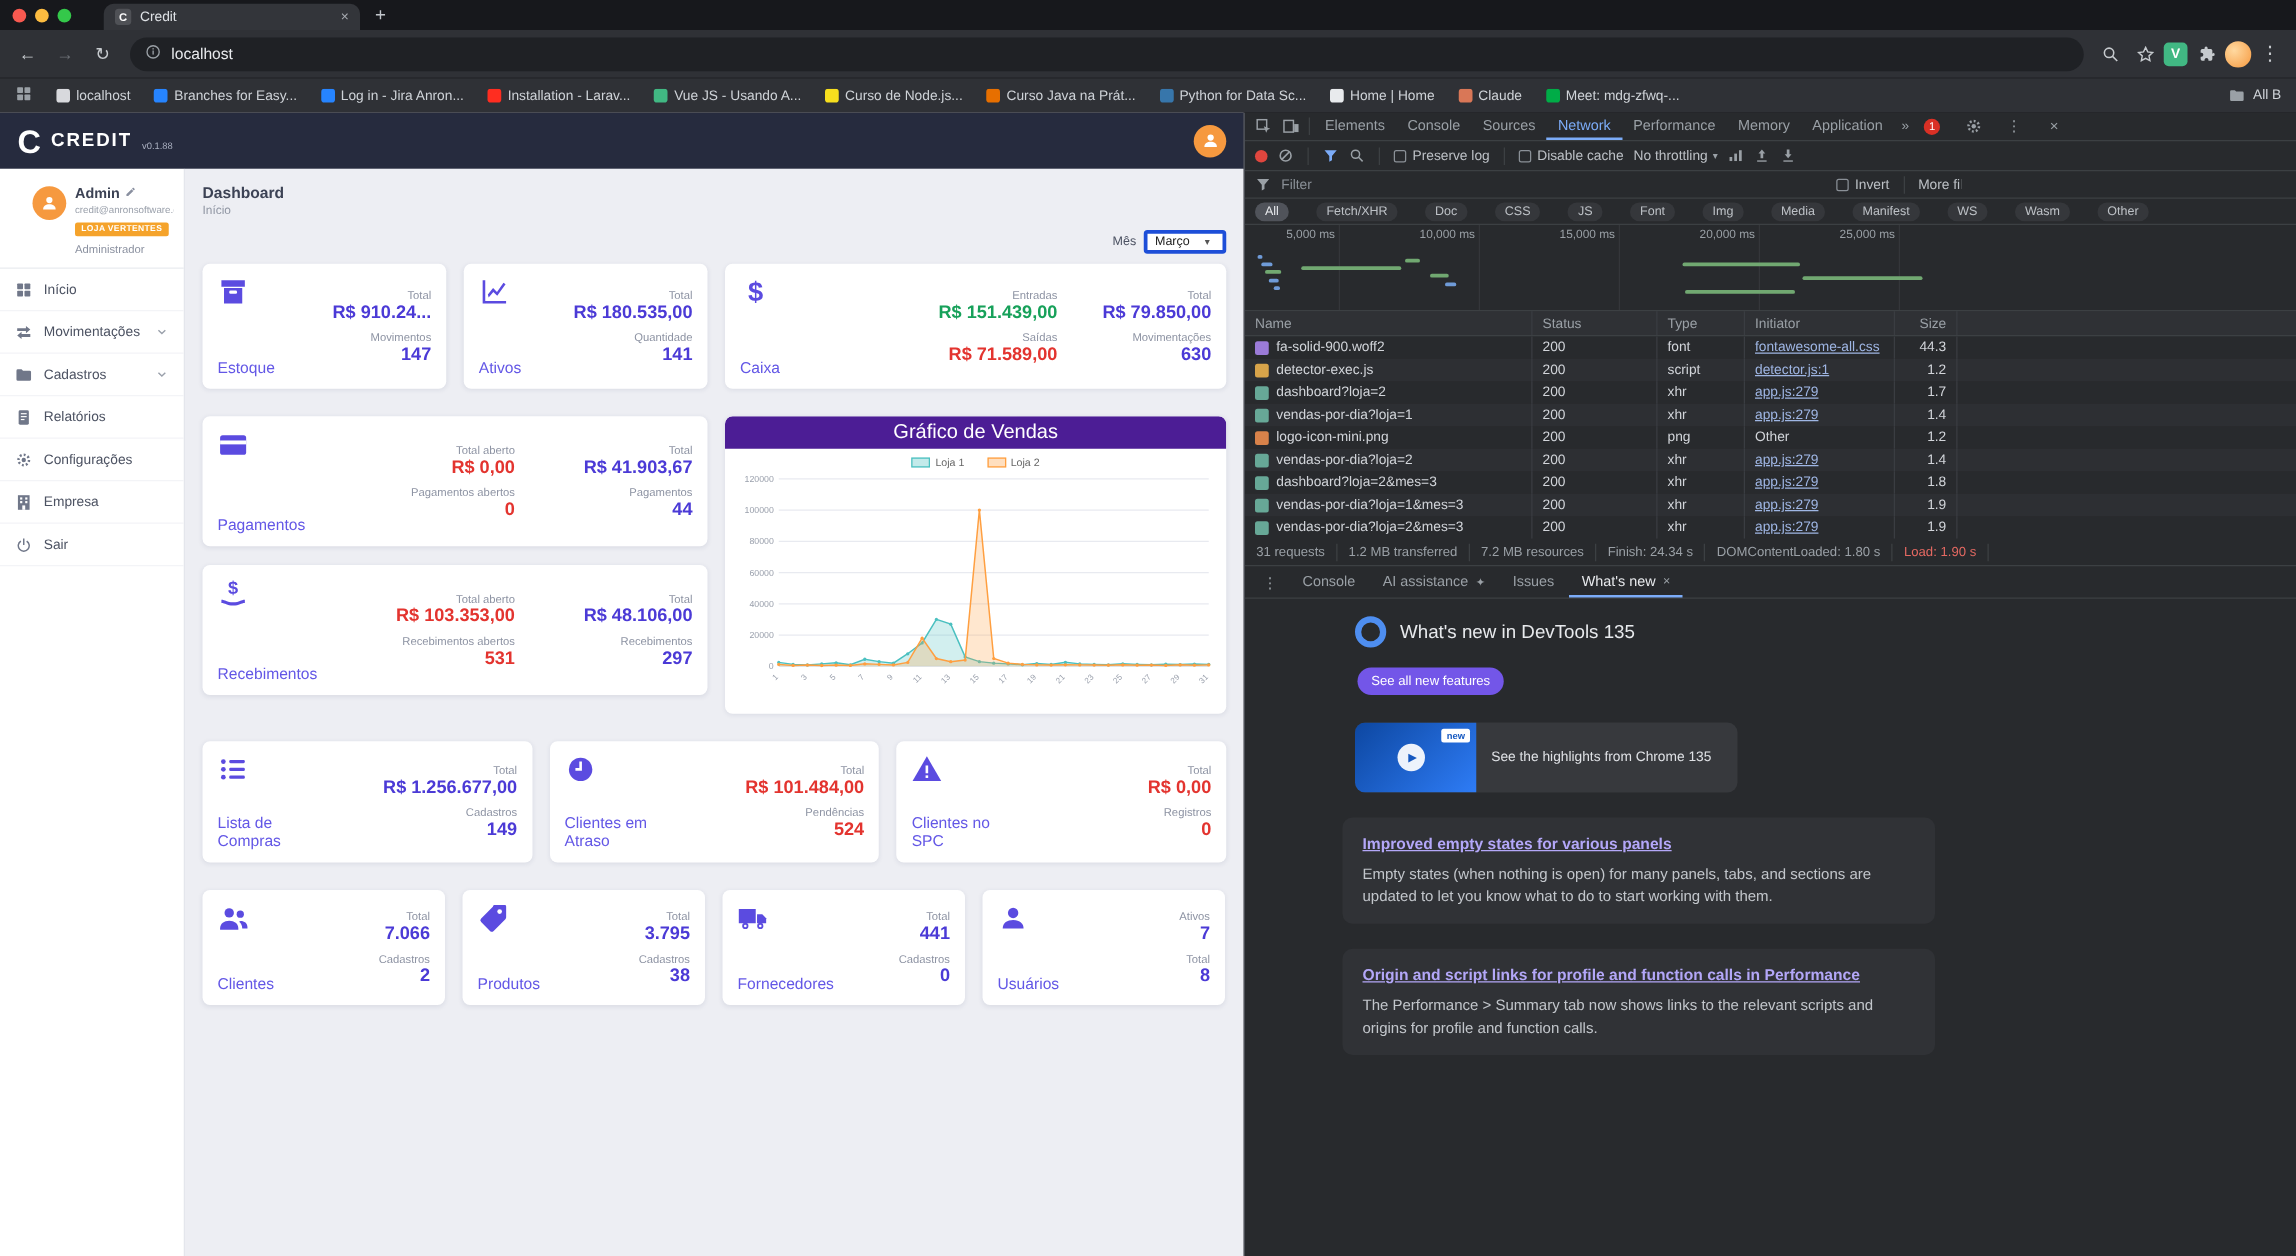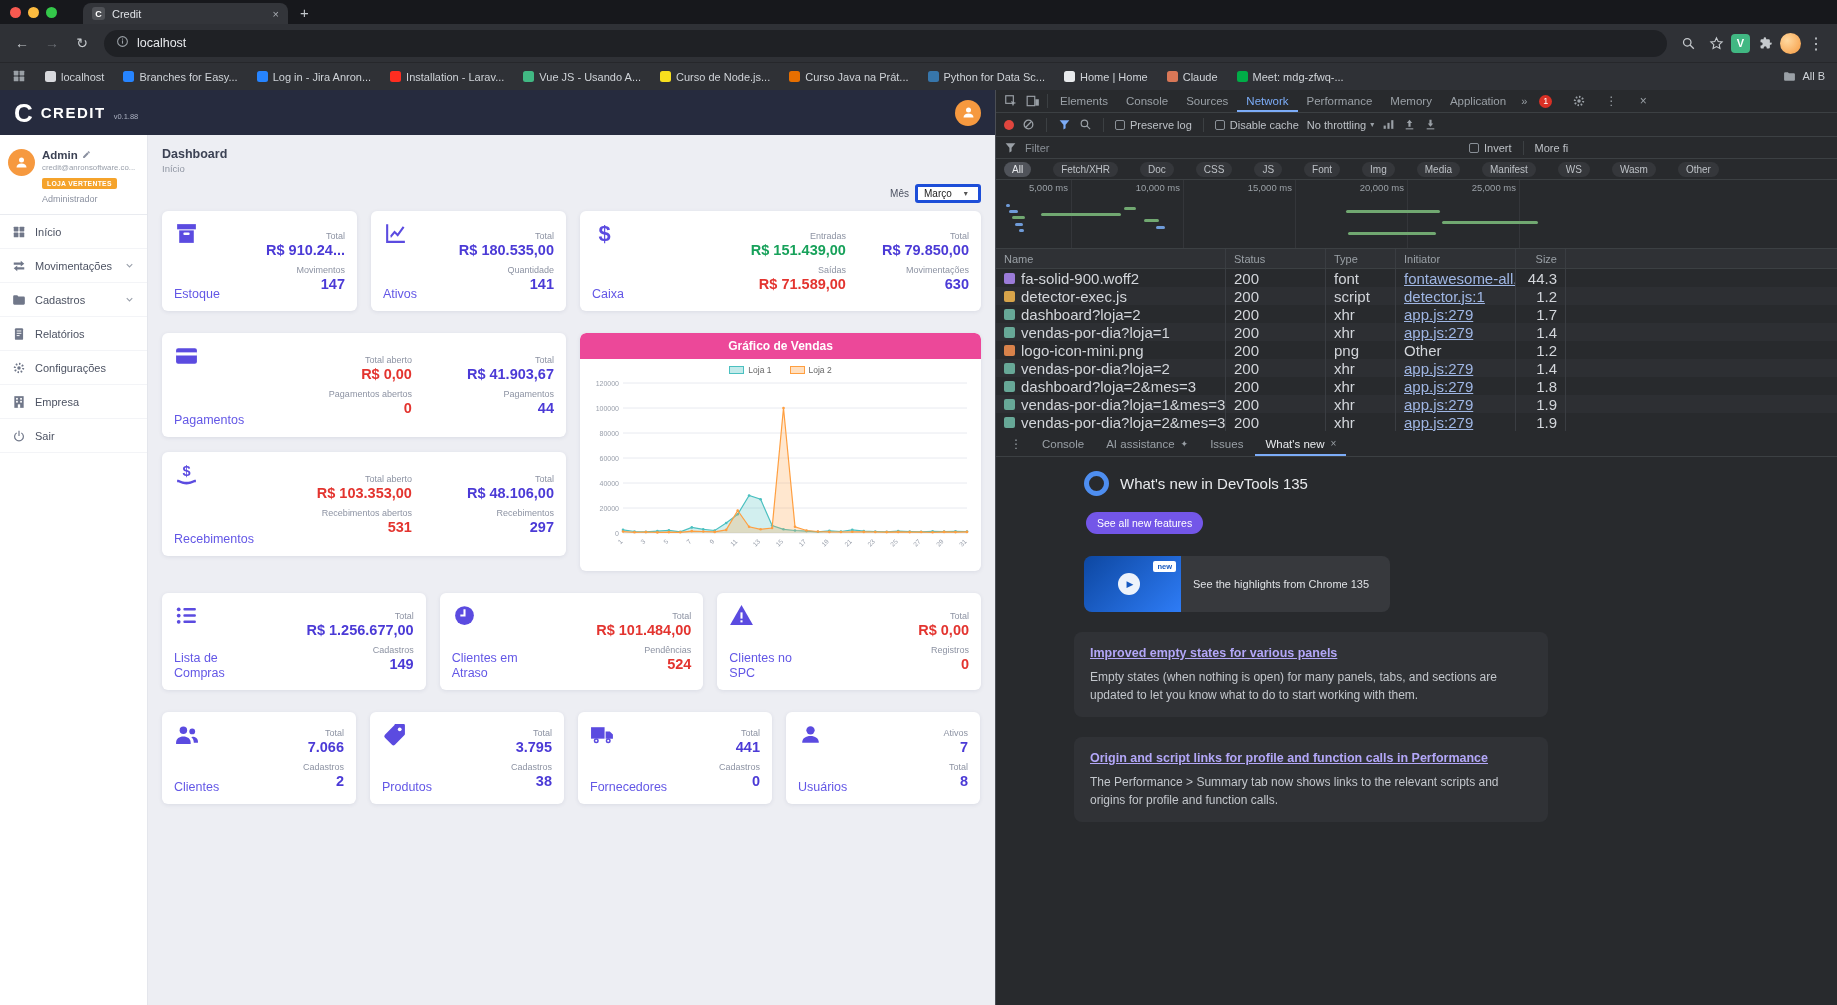--- a/index.html
+++ b/index.html
@@ -37,21 +37,21 @@
 
 .app-header{height:45px;background:#262b3e;display:flex;align-items:center;padding:0 14px;gap:8px;flex:none}
 .logo-c{font-size:26px;font-weight:bold;color:#fff;line-height:1}
 .brand{color:#fff;font-weight:bold;font-size:15px;letter-spacing:1.5px}
 .version{color:#aab0c0;font-size:7.5px;margin-top:7px}
 .header-avatar{margin-left:auto;width:26px;height:26px;border-radius:50%;background:#f6993f;display:flex;align-items:center;justify-content:center}
 .header-avatar svg,.p-avatar svg{width:15px;height:15px;fill:#fff}
 .app-body{flex:1;display:flex;overflow:hidden}
 
 .sidebar{width:148px;background:#fff;flex:none;display:flex;flex-direction:column;border-right:1px solid #e4e6ec}
-.profile{display:flex;gap:7px;padding:14px 8px 10px 8px;border-bottom:1px solid #e9ebf0}
+.profile{display:flex;gap:7px;padding:14px 8px 10px 26px;border-bottom:1px solid #e9ebf0}
 .p-avatar{width:27px;height:27px;border-radius:50%;background:#f6993f;flex:none;display:flex;align-items:center;justify-content:center}
 .p-name{font-size:11.5px;font-weight:bold;color:#3c4254;display:flex;gap:4px;align-items:center}
 .p-name .pe svg{width:9px;height:9px;fill:#8a90a0}
 .p-email{font-size:7.8px;color:#9aa0ab;margin-top:2px;white-space:nowrap;overflow:hidden;max-width:106px}
 .p-badge{display:inline-block;background:#f5a32b;color:#fff;font-size:6.8px;font-weight:bold;padding:2px 5px;border-radius:2px;margin-top:4px;letter-spacing:.3px}
 .p-role{font-size:9px;color:#8b91a0;margin-top:4px}
 .menu-item{height:34px;display:flex;align-items:center;gap:9px;padding:0 12px;font-size:11px;color:#4c5262;border-bottom:1px solid #f3f4f7;cursor:default}
 .mi-icon{width:14px;height:14px;color:#707789;flex:none}
 .mi-icon svg{width:100%;height:100%;fill:currentColor}
 .mi-chev{margin-left:auto;width:11px;height:11px;color:#9aa0ab}
@@ -73,21 +73,21 @@
 .cstats{display:flex;flex-direction:column;justify-content:center;gap:7px;text-align:right;margin-left:auto}
 .stat .slabel{font-size:9px;color:#8d93a3;margin-bottom:1px}
 .sval{font-size:14.5px;font-weight:bold;color:#4b3ad6;white-space:nowrap}
 .sval.red{color:#e3342f}.sval.green{color:#17a15a}
 .card.simple{display:flex}
 .card.double{display:flex}
 .dcols{margin-left:auto;display:flex;gap:55px}
 .dcols .cstats{margin-left:0}
 .card.caixa .dcols{gap:36px}
 .chart-card{padding:0;width:401px;height:238px;overflow:hidden;display:flex;flex-direction:column;flex:none}
-.chart-head{height:26px;background:#ec4899;color:#fff;font-size:12px;font-weight:bold;display:flex;align-items:center;justify-content:center;border-radius:6px 6px 0 0;flex:none}
+.chart-head{height:26px;background:#4c1d95;color:#fff;font-size:16px;font-weight:normal;display:flex;align-items:center;justify-content:center;border-radius:6px 6px 0 0;flex:none}
 .chart-legend{display:flex;justify-content:center;gap:18px;padding:6px 0 0;font-size:8.5px;color:#666}
 .leg-item{display:flex;align-items:center;gap:4px}
 .leg-sw{width:15px;height:8px;border:1.2px solid}
 #sales-svg{display:block;margin:2px auto 0}
 
 .devtools{flex:1;background:#282a2d;border-left:1px solid #4b4e55;display:flex;flex-direction:column;color:#bdc1c6;min-width:0}
 .dt-row{border-bottom:1px solid #3c4043;display:flex;align-items:center;flex:none}
 .dt-tabs{height:23px;padding:0 4px}
 .dt-ticon{width:22px;display:flex;justify-content:center;align-items:center;color:#9aa0a6;font-size:12px}
 .dt-ticon svg{width:14px;height:14px;fill:currentColor}
@@ -116,21 +116,21 @@
 .ov-line{position:absolute;top:0;bottom:0;width:1px;background:#34363a}
 .ov-label{position:absolute;top:2px;font-size:9.5px;color:#9aa0a6;transform:translateX(-100%);padding-right:3px;white-space:nowrap}
 .ov-bar{position:absolute;height:3px;border-radius:1.5px}
 .ov-bar.green{background:#71a871}.ov-bar.blue{background:#6f9bd8}
 .net-grid{display:grid;grid-template-columns:230px 100px 70px 120px 50px minmax(0,1fr)}
 .net-head{height:20px;background:#2f3135;font-size:11px;color:#9aa0a6;border-bottom:1px solid #3c4043;flex:none}
 .nc{padding:0 8px;display:flex;align-items:center;border-right:1px solid #3a3d42;overflow:hidden;white-space:nowrap;height:100%;min-width:0}
 .nc.wf{border-right:none}
 .nc.sz{justify-content:flex-end}
 #net-rows{flex:none;height:162px;overflow:hidden}
-.net-row{height:18px;font-size:15px;color:#d2d5da}
+.net-row{height:18px;font-size:11px;color:#d2d5da}
 .net-row.alt{background:#2d2f33}
 .ficon{width:11px;height:11px;border-radius:2px;margin-right:6px;flex:none}
 .ficon.font{background:#9b7bd8}.ficon.script{background:#d8a44a}.ficon.xhr{background:#67a897}.ficon.img{background:#d8824a}
 .lnk{color:#9fb6e4;text-decoration:underline}
 .dt-summary{height:22px;font-size:10.5px;color:#9aa0a6;display:flex;align-items:center;border-bottom:1px solid #3c4043;flex:none}
 .sum-item{padding:0 9px;border-right:1px solid #3c4043;height:14px;display:flex;align-items:center;white-space:nowrap}
 .sum-item.red{color:#e46962}
 .dt-drawertabs{height:26px;padding:0 6px;gap:2px}
 .drw-kebab{color:#9aa0a6;padding:0 8px;font-size:12px}
 .drw-tab{padding:0 10px;font-size:11.5px;color:#9aa0a6;height:100%;display:flex;align-items:center;gap:6px;white-space:nowrap}
@@ -1047,20 +1047,28 @@
             <div class="nc st">200</div>
             <div class="nc ty">xhr</div>
             <div class="nc init">
               <span class="lnk">app.js:279</span>
             </div>
             <div class="nc sz">1.9</div>
             <div class="nc wf"></div>
           </div>
         </div>
 
+      <div class="dt-summary" id="dt-summary">
+          <span class="sum-item">31 requests</span>
+          <span class="sum-item">1.2 MB transferred</span>
+          <span class="sum-item">7.2 MB resources</span>
+          <span class="sum-item">Finish: 24.34 s</span>
+          <span class="sum-item">DOMContentLoaded: 1.80 s</span>
+          <span class="sum-item red">Load: 1.90 s</span>
+        </div>
 
       <div class="dt-row dt-drawertabs" id="drawer-tabs">
           <span class="drw-kebab">⋮</span>
           <div class="drw-tab">
             <span>Console</span>
           </div>
           <div class="drw-tab">
             <span>AI assistance</span>
             <span class="spark">✦</span>
           </div>

